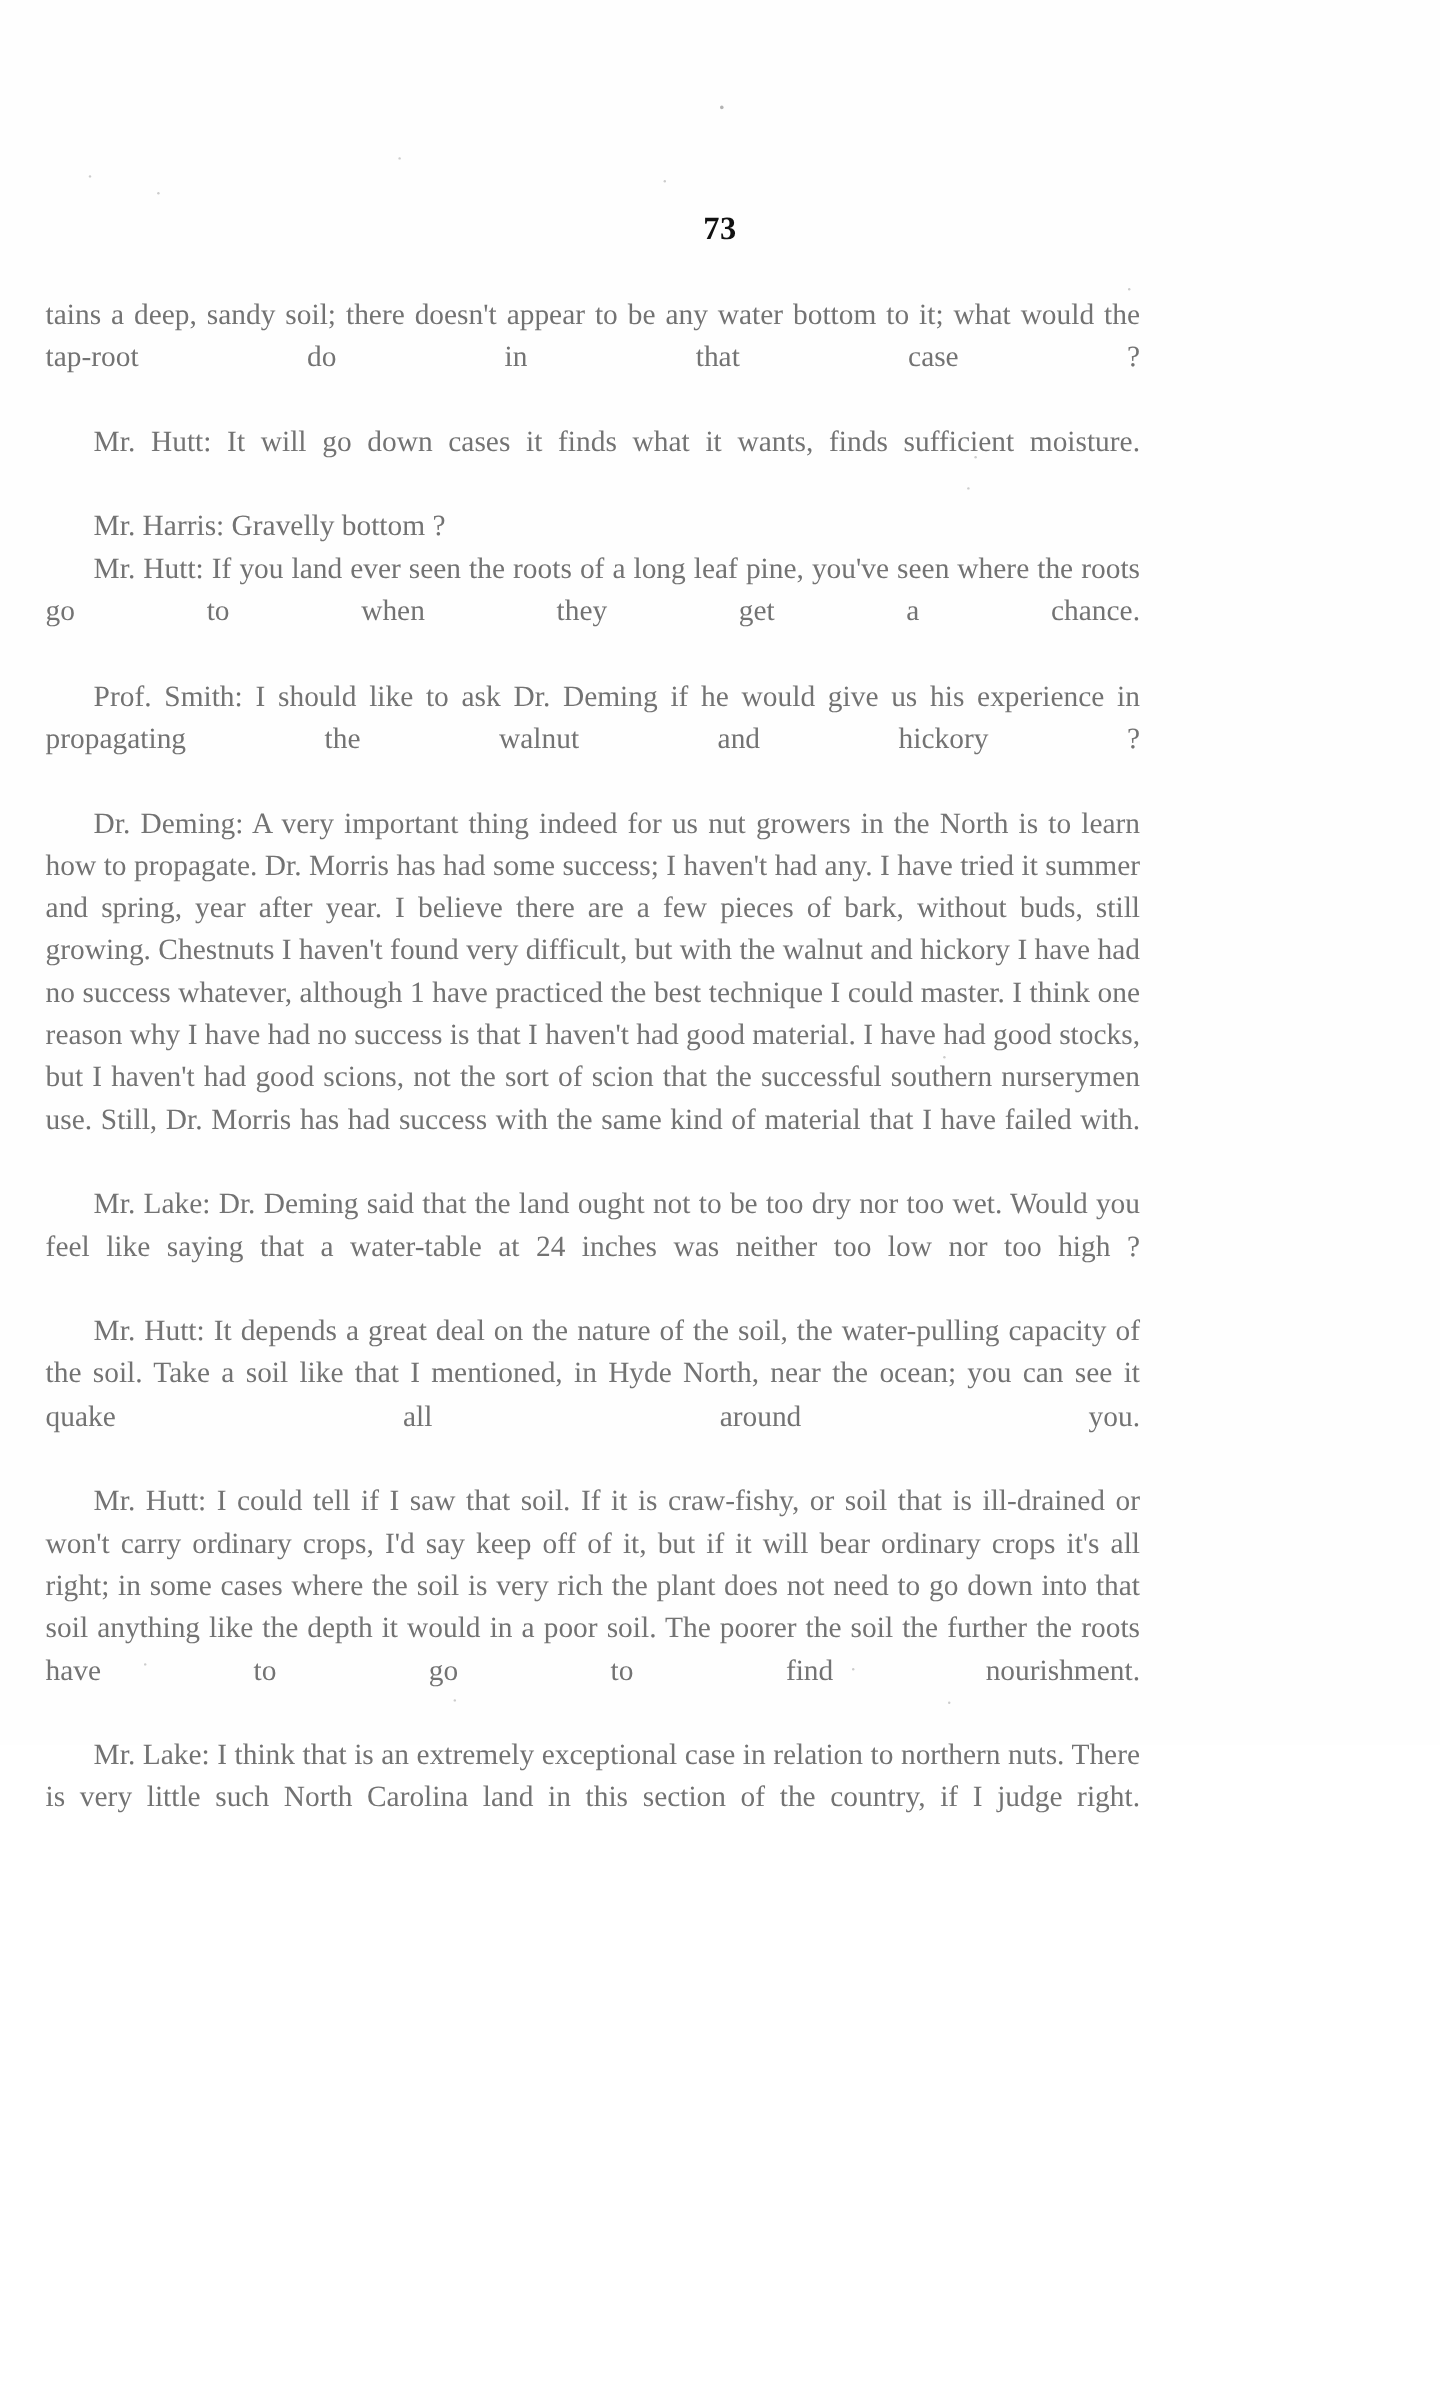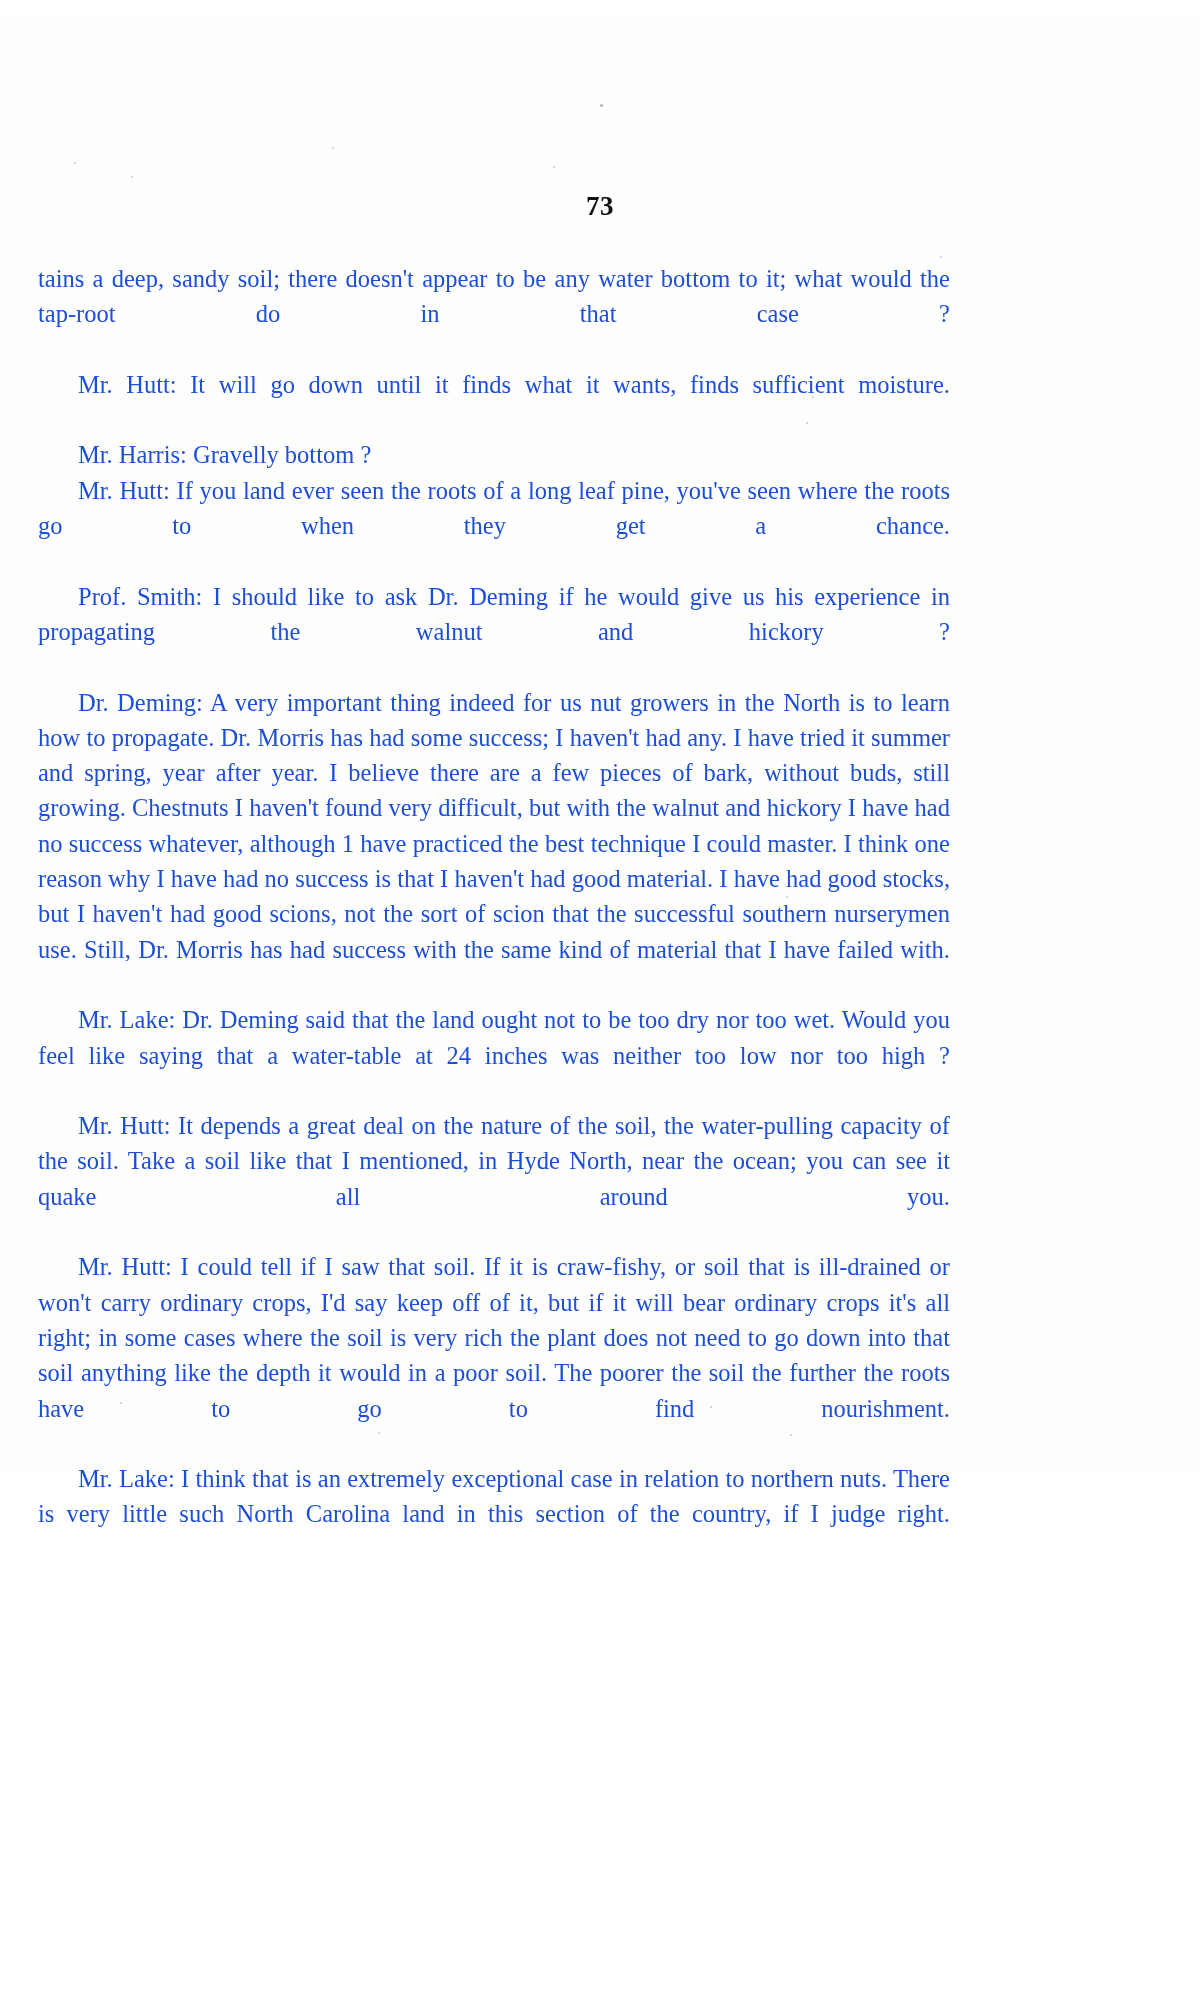--- a/index.html
+++ b/index.html
@@ -10,21 +10,21 @@
   body {
     width: 1200px;
     height: 1997px;
     font-family: "Liberation Serif", serif;
     color: #111111;
     position: relative;
     overflow: hidden;
   }
   .page {
     position: absolute;
-    top: 16px;
+    top: 0;
     left: 0;
     width: 1200px;
     height: 1454px;
     background: #fefefe;
   }
   .page-number {
     position: absolute;
     top: 175px;
     left: 0;
     width: 1200px;
@@ -41,21 +41,21 @@
     width: 912px;
   }
   p.para {
     margin: 0;
     padding: 0;
     font-size: 24.5px;
     line-height: 35.3px;
     text-align: justify;
     text-justify: inter-word;
     font-family: "Liberation Serif", serif;
-    color: #1d4ed8;
+    color: #737373;
   }
   p.para.indent {
     text-indent: 40px;
   }
   
   p.para:after {
     content: "";
     display: inline-block;
     width: 100%;
   }
@@ -89,21 +89,21 @@
   <div class="speck s3" style="left:42px; top:1388px;"></div>
   <div class="speck s3" style="left:120px; top:1386px;"></div>
   <div class="speck s3" style="left:378px; top:1416px;"></div>
   <div class="speck s3" style="left:710px; top:1390px;"></div>
   <div class="speck s3" style="left:790px; top:1418px;"></div>
 
   <div class="page-number">73</div>
 
   <div class="body-text">
     <p class="para">tains a deep, sandy soil; there doesn't appear to be any water bottom to it; what would the tap-root do in that case ?</p>
-    <p class="para indent">Mr. Hutt:  It will go down until it finds what it wants, finds sufficient moisture.</p>
+    <p class="para indent">Mr. Hutt:  It will go down cases it finds what it wants, finds sufficient moisture.</p>
     <p class="para indent lastline-natural">Mr. Harris:  Gravelly bottom ?</p>
     <p class="para indent">Mr. Hutt:  If you land ever seen the roots of a long leaf pine, you've seen where the roots go to when they get a chance.</p>
     <p class="para indent">Prof. Smith:  I should like to ask Dr. Deming if he would give us his experience in propagating the walnut and hickory ?</p>
     <p class="para indent">Dr. Deming:  A very important thing indeed for us nut growers in the North is to learn how to propagate.  Dr. Morris has had some success; I haven't had any.  I have tried it summer and spring, year after year.  I believe there are a few pieces of bark, without buds, still growing.  Chestnuts I haven't found very difficult, but with the walnut and hickory I have had no success whatever, although 1 have practiced the best technique I could master.  I think one reason why I have had no success is that I haven't had good material.  I have had good stocks, but I haven't had good scions, not the sort of scion that the successful southern nurserymen use.  Still, Dr. Morris has had success with the same kind of material that I have failed with.</p>
     <p class="para indent">Mr. Lake:  Dr. Deming said that the land ought not to be too dry nor too wet.  Would you feel like saying that a water-table at 24 inches was neither too low nor too high ?</p>
     <p class="para indent">Mr. Hutt:  It depends a great deal on the nature of the soil, the water-pulling capacity of the soil.  Take a soil like that I mentioned, in Hyde North, near the ocean; you can see it quake all around you.</p>
     <p class="para indent">Mr. Hutt:  I could tell if I saw that soil.  If it is craw-fishy, or soil that is ill-drained or won't carry ordinary crops, I'd say keep off of it, but if it will bear ordinary crops it's all right; in some cases where the soil is very rich the plant does not need to go down into that soil anything like the depth it would in a poor soil.  The poorer the soil the further the roots have to go to find nourishment.</p>
     <p class="para indent">Mr. Lake:  I think that is an extremely exceptional case in relation to northern nuts.  There is very little such North Carolina land in this section of the country, if I judge right.</p>
   </div>
 </div>

